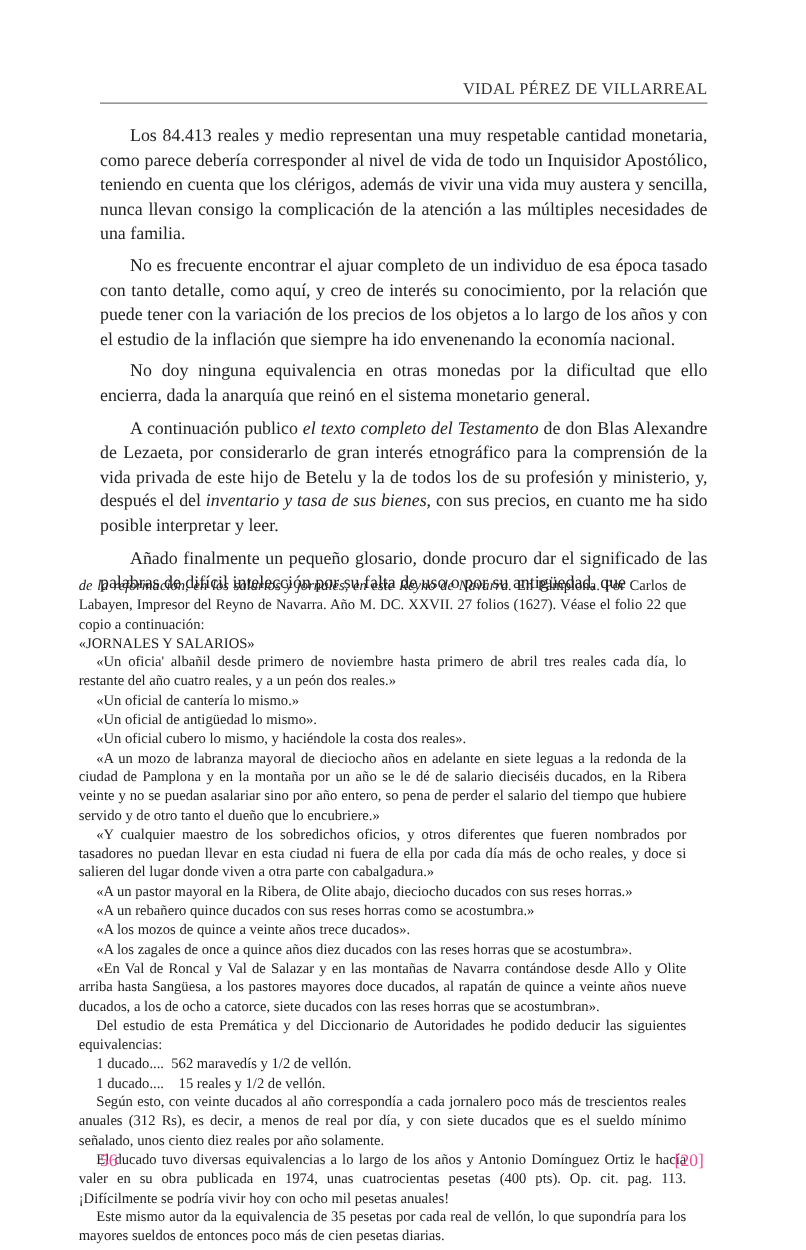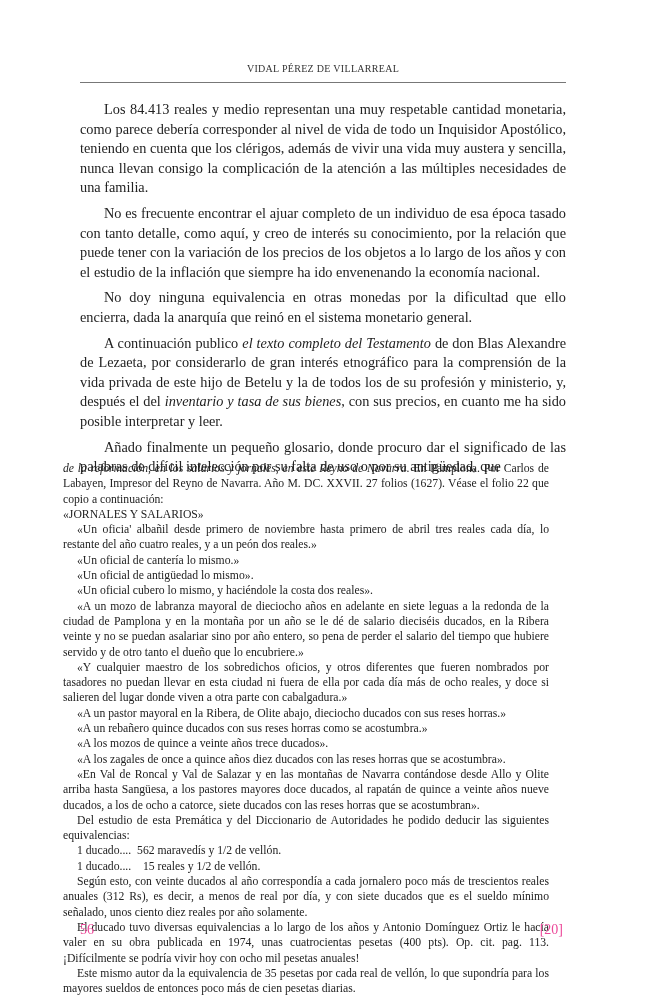--- a/index.html
+++ b/index.html
@@ -1,19 +1,19 @@
 <!DOCTYPE html>
 <html><head>
 <meta charset="utf-8">
 <style>
   html, body { margin:0; padding:0; background:#ffffff; }
   body { width:645px; height:1000px; position:relative; overflow:hidden;
          font-family:"Liberation Serif","DejaVu Serif",serif; color:#222; }
   .running-head { position:absolute; left:80px; width:486px; top:63px;
-         text-align:center; font-size:10px; letter-spacing:0.3px; color:#333; }
+         text-align:right; font-size:13px; letter-spacing:0.3px; color:#333; }
   .rule { position:absolute; left:80px; width:486px; top:82px; height:0;
          border-top:1px solid #777; }
   .body { position:absolute; left:80px; width:486px; top:100px; }
   .p { font-size:14.3px; line-height:19.6px; text-align:justify; text-indent:24px;
        margin:0 0 6px 0; hyphens:manual; }
   .note { position:absolute; left:63px; width:486px; top:461px; }
   .n { font-size:11.7px; line-height:15.3px; text-align:justify; margin:0; }
   .n.ind { text-indent:14px; }
   .n.noind { text-indent:0; }
   .n.eq { text-indent:14px; white-space:pre; }

